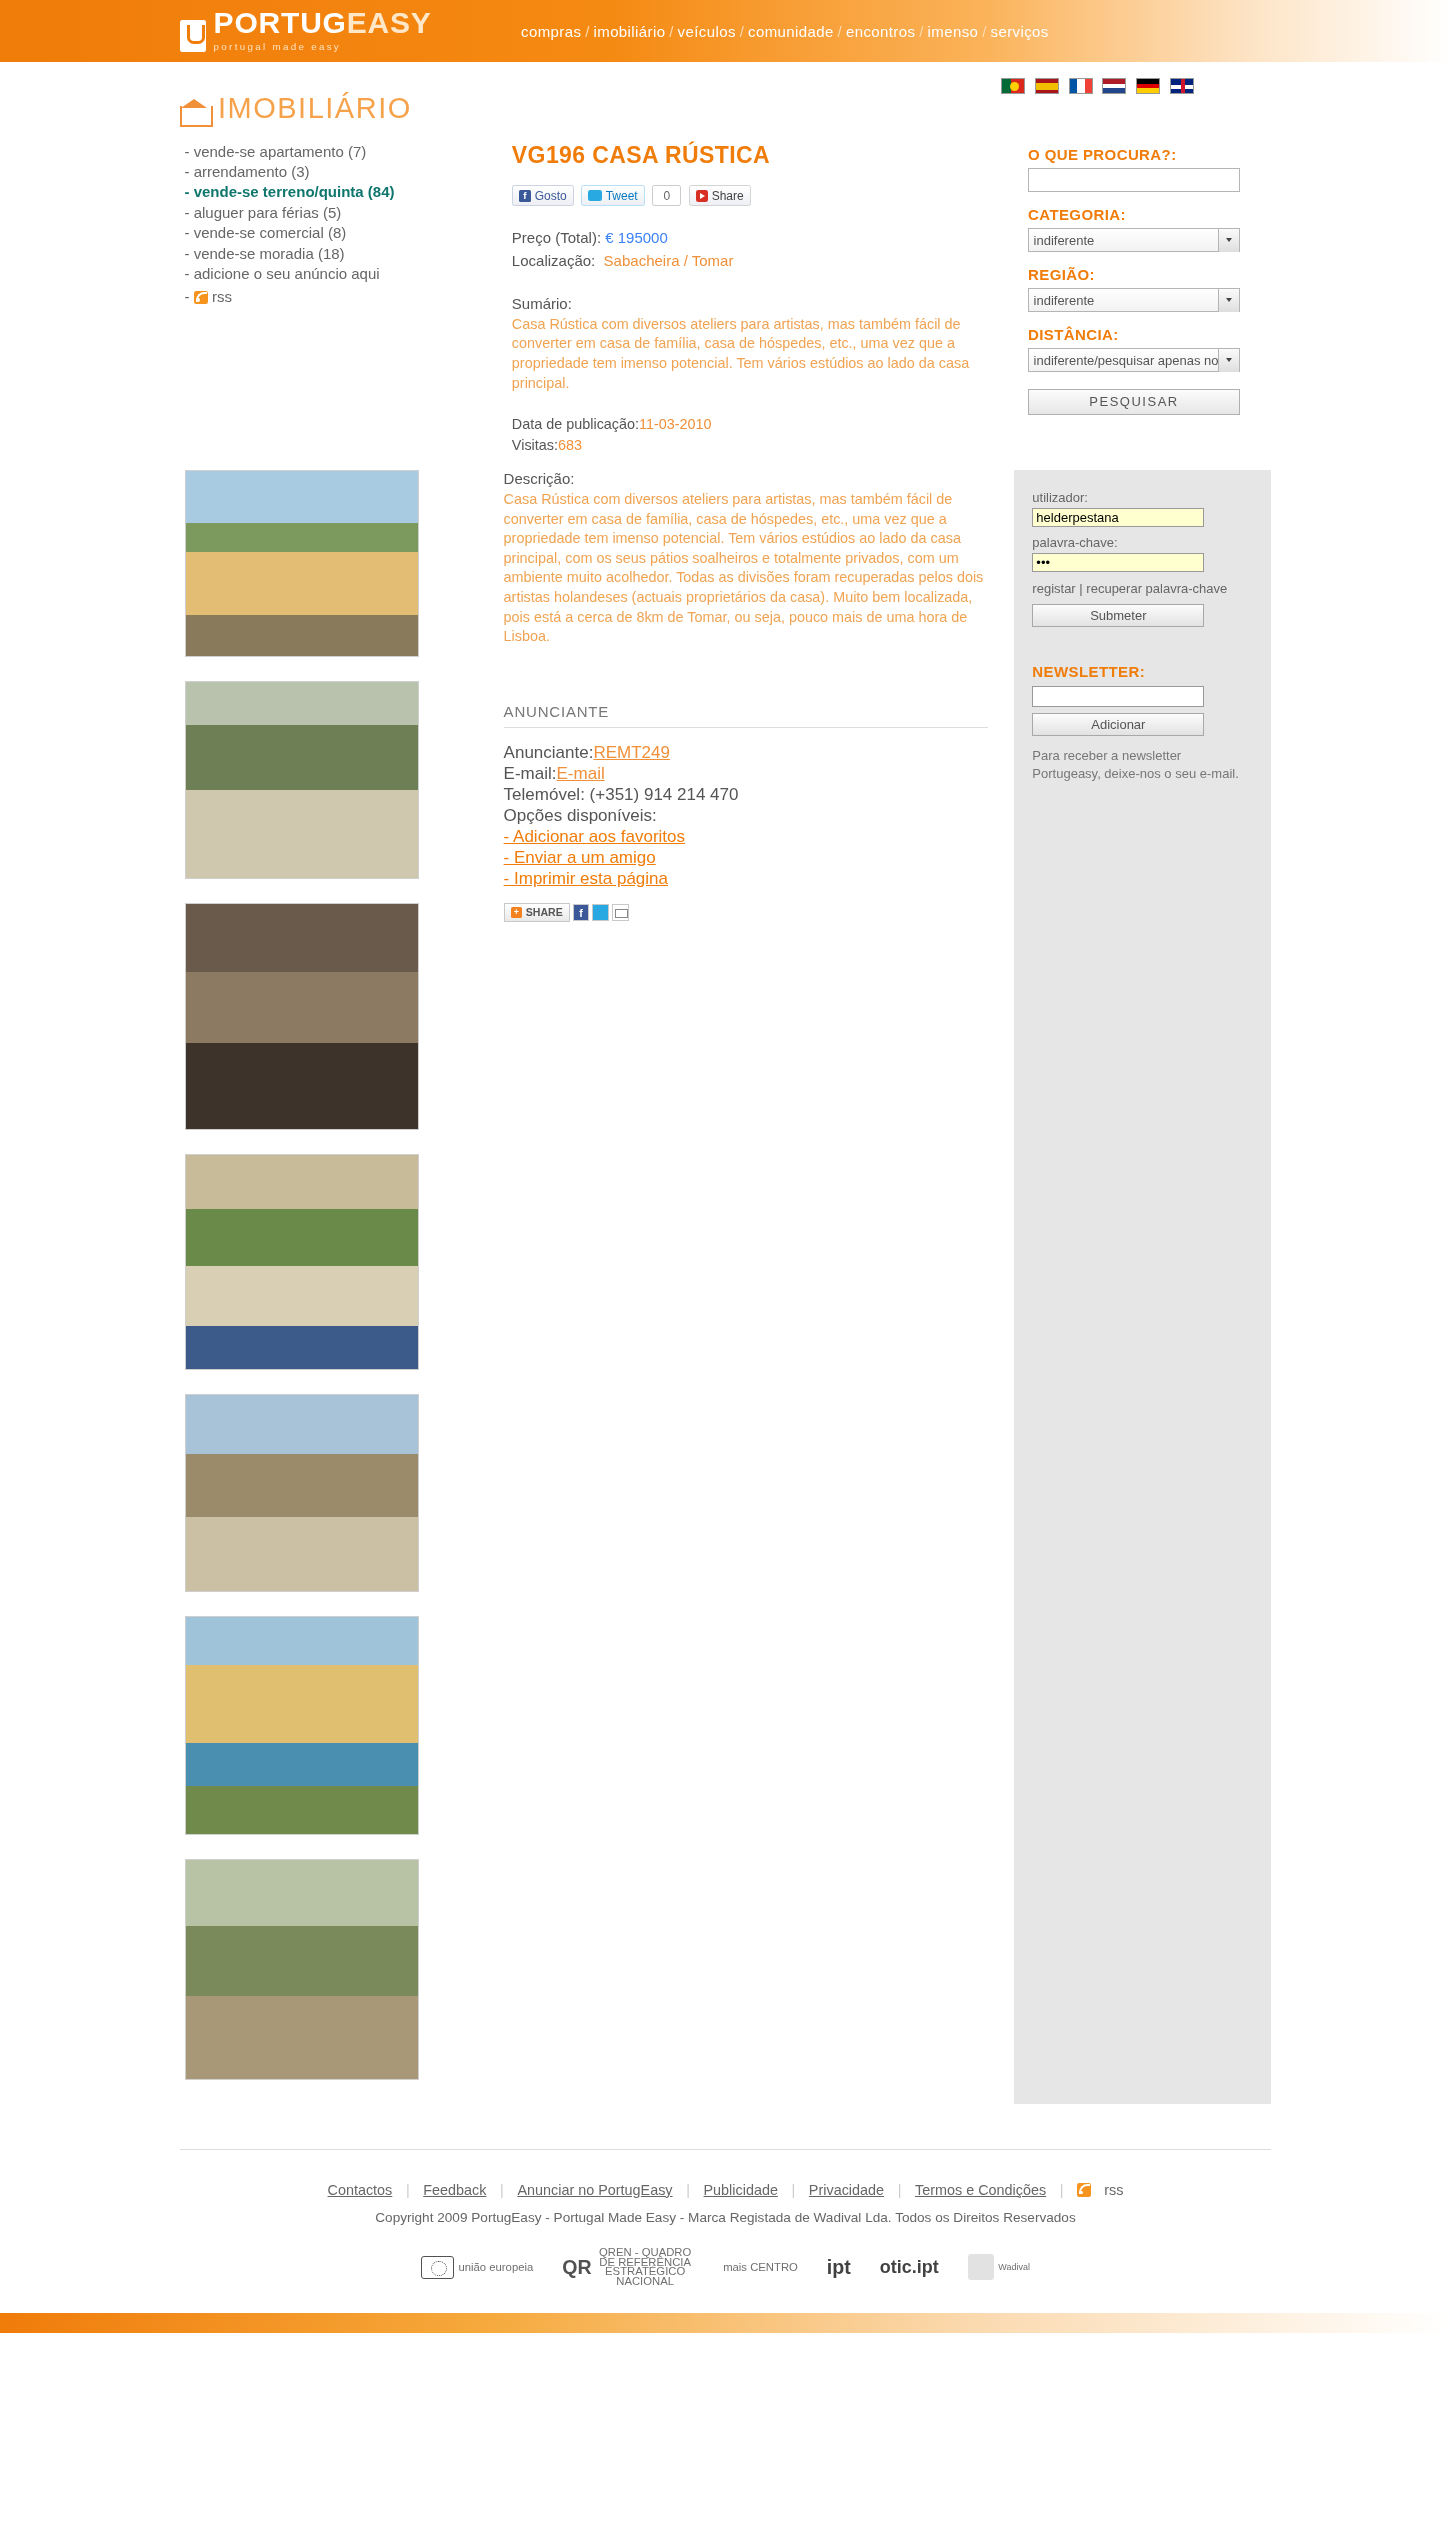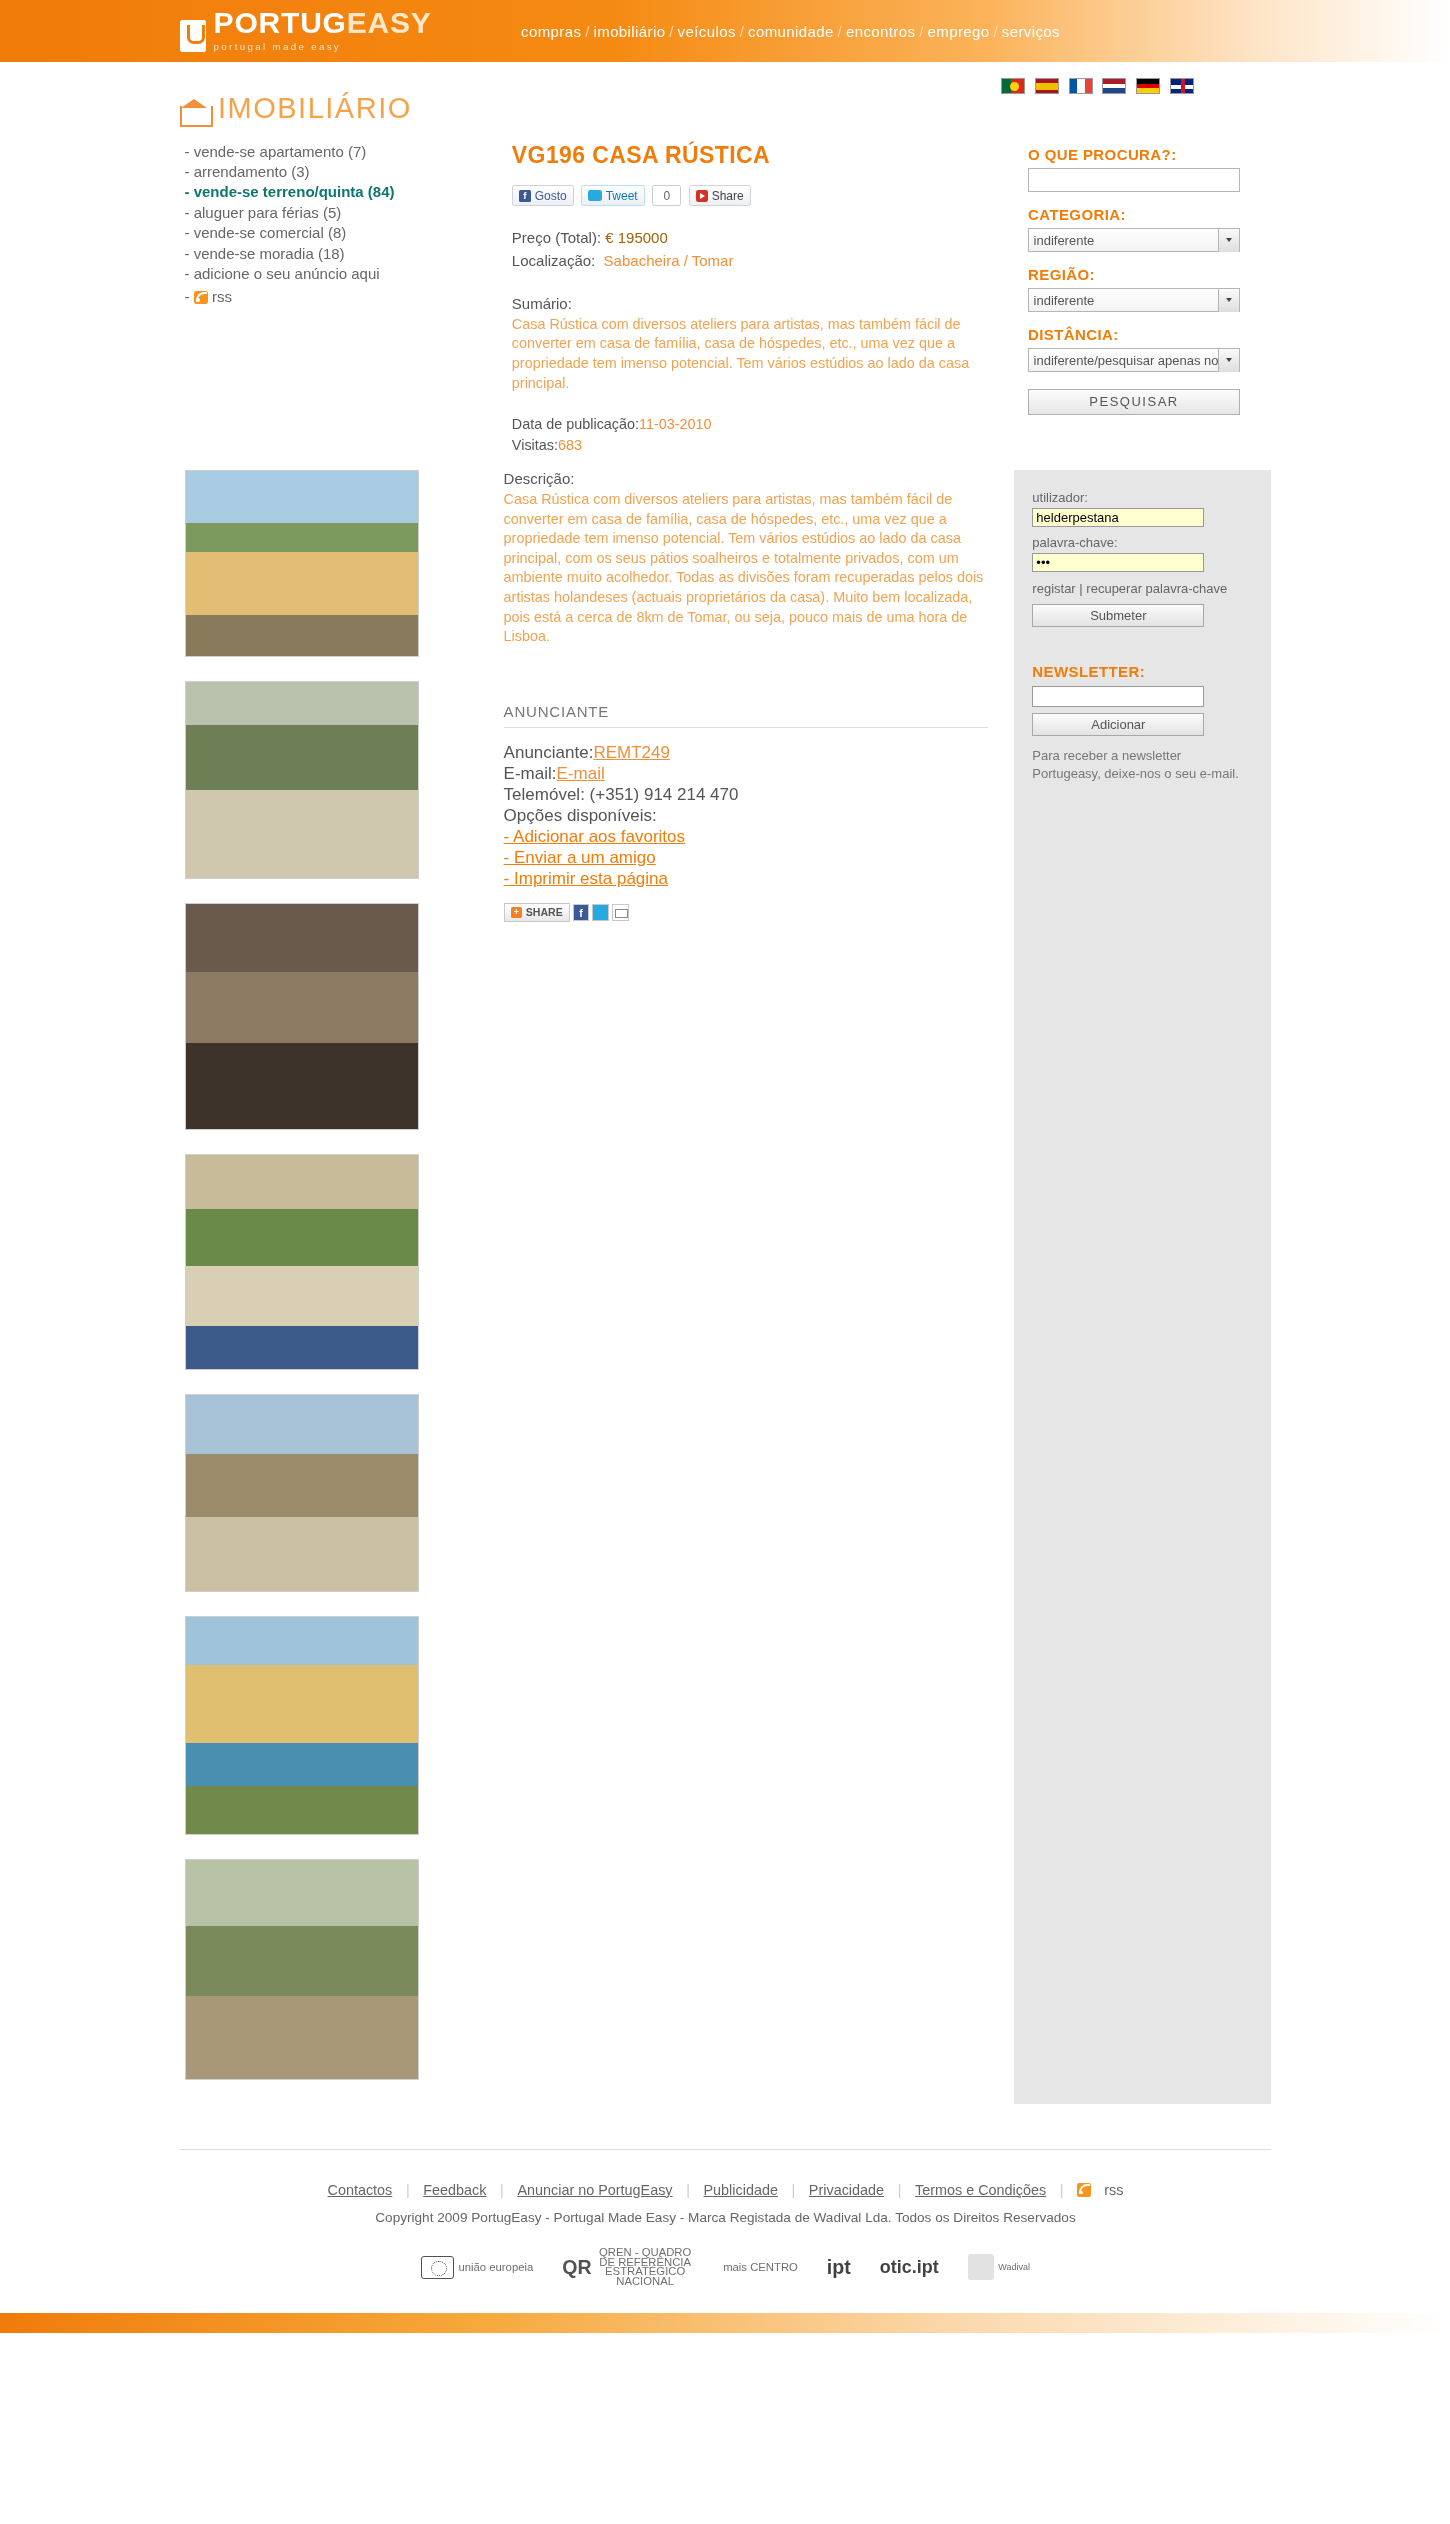--- a/index.html
+++ b/index.html
@@ -90,21 +90,21 @@
   }
   .fb-ico { width:12px;height:12px;background:#3b5998;color:#fff;font-weight:bold;font-size:9.8px;text-align:center;line-height:12px;border-radius:1.5px;}
   .tw-btn { color:#0a7ac2; border-color:#b7dff5; }
   .tw-ico { width:13.6px;height:10.6px;background:#29a9e1;border-radius:2.3px; }
   .count-box { height:21px;min-width:29px;border:0.8px solid #ccc;background:#fff;color:#666;font-size:12px;display:flex;align-items:center;justify-content:center;border-radius:2.3px;}
   .gshare { color:#444; border-color:#d4d4d4; }
   .g-ico { width:12px;height:12px;background:#d93025;border-radius:2.3px;position:relative;}
   .g-ico:after{content:"";position:absolute;left:3.8px;top:3px;border-left:5.3px solid #fff;border-top:3px solid transparent;border-bottom:3px solid transparent;}
 
   .kv { margin-top:19.6px; font-size:15px; color:#555; line-height:23px; }
-  .kv .val { color:#a16207; }
+  .kv .val { color:#3b82f6; }
   .kv .val-link { color:#f0903a; }
   .sumario-label { margin-top:23px; font-size:15px; color:#555; }
   .sumario-text { color:#f0a352; font-size:14.4px; line-height:19.6px; width:484px; margin-top:3px; }
   .meta { margin-top:21px; font-size:14.4px; line-height:20.4px; color:#555; }
   .meta .v { color:#f0903a; }
 
   
   .search-label { color:#f07c0a; font-size:15px; font-weight:bold; letter-spacing:0.4px; margin-top:4.5px; }
   .search-input, .search-select {
     width:212px; height:24px; border:0.8px solid #b5b5b5; background:#fff;
@@ -184,21 +184,21 @@
 
   <div class="topbar">
     <div class="logo">
       <div class="logo-mark"></div>
       <div>
         <div class="logo-text"><span>PORTUG</span><span class="easy">EASY</span></div>
         <div class="logo-sub">portugal made easy</div>
       </div>
     </div>
     <div class="topnav">
-      <span>compras</span><span class="sep">/</span><span>imobiliário</span><span class="sep">/</span><span>veículos</span><span class="sep">/</span><span>comunidade</span><span class="sep">/</span><span>encontros</span><span class="sep">/</span><span>emprego</span><span class="sep">/</span><span>serviços</span>
+      <span>compras</span><span class="sep">/</span><span>imobiliário</span><span class="sep">/</span><span>veículos</span><span class="sep">/</span><span>comunidade</span><span class="sep">/</span><span>encontros</span><span class="sep">/</span><span>imenso</span><span class="sep">/</span><span>serviços</span>
     </div>
   </div>
 
   <div class="flags">
     <span class="flag flag-pt"></span>
     <span class="flag flag-es"></span>
     <span class="flag flag-fr"></span>
     <span class="flag flag-nl"></span>
     <span class="flag flag-de"></span>
     <span class="flag flag-uk"></span>

